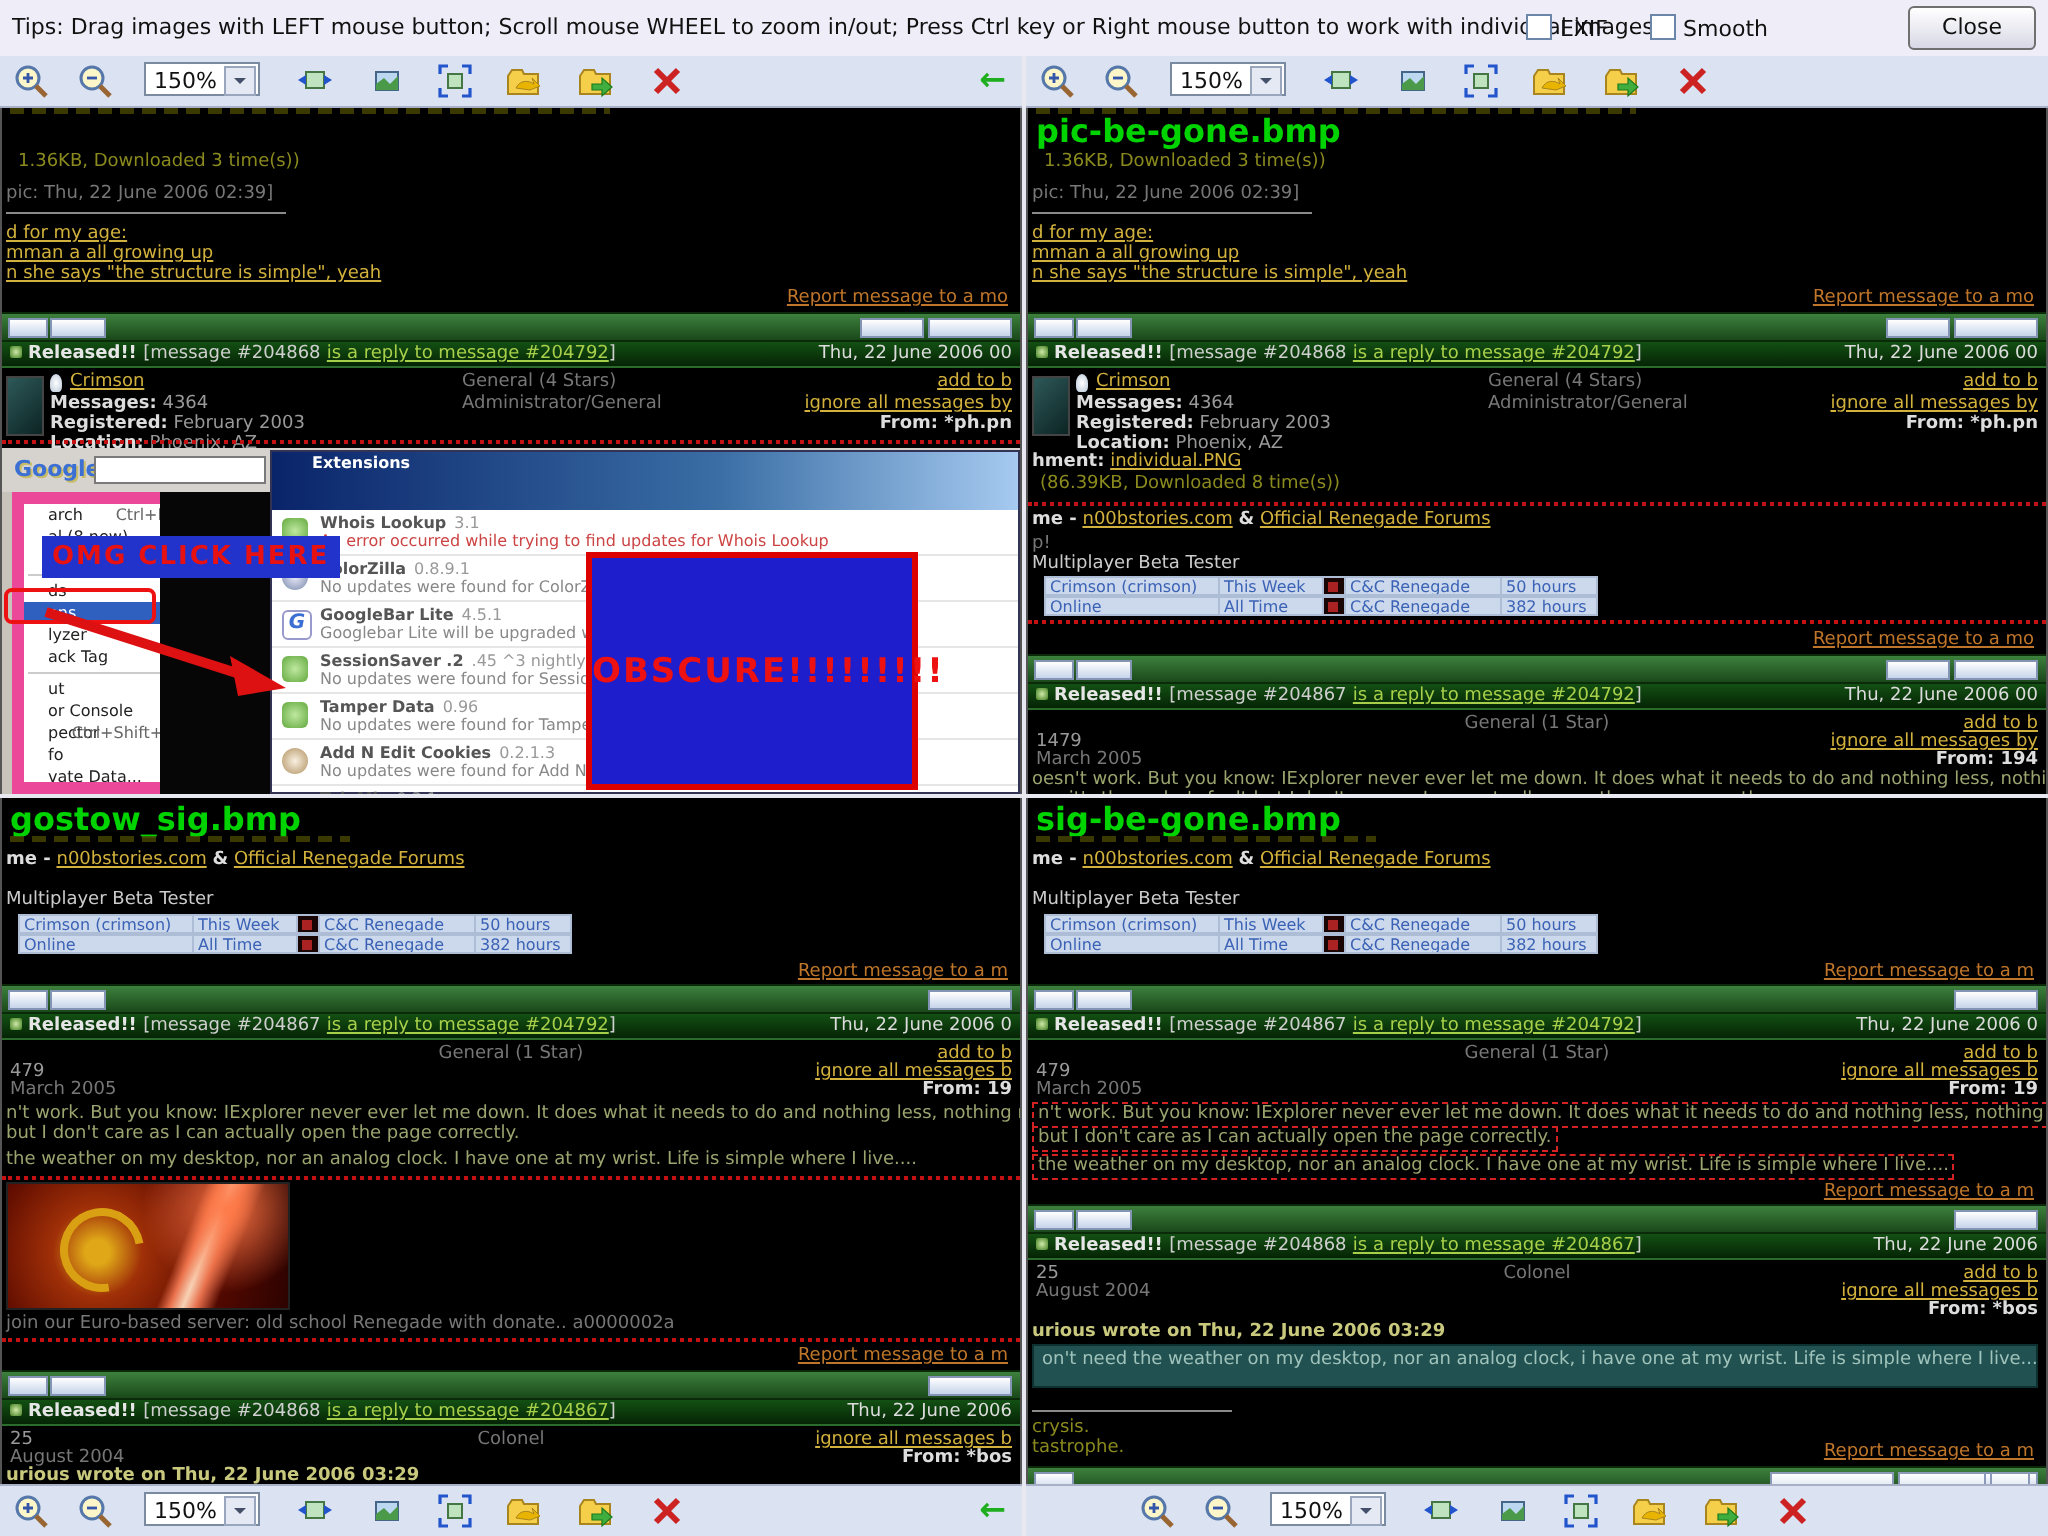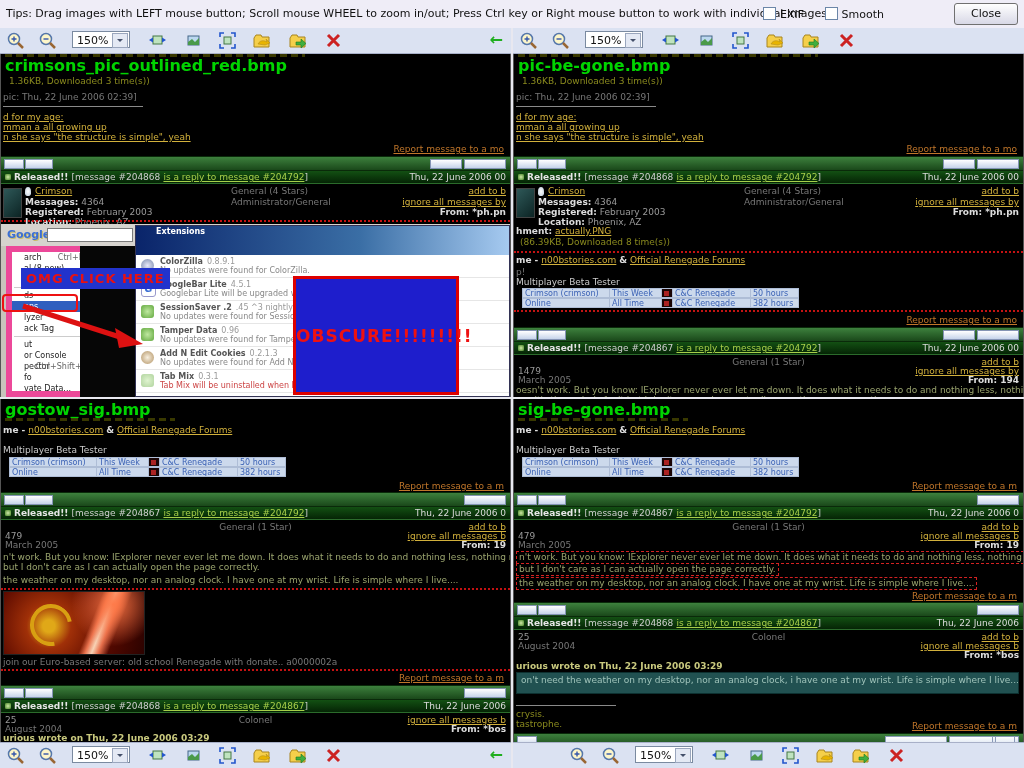--- a/index.html
+++ b/index.html
@@ -275,21 +275,20 @@
         <path d="M2 7l2-3h5l1 2h7v10H2z" fill="#f5cf4a" stroke="#a8851f"></path>
         <path d="M8 11h5v-3l5 4.5-5 4.5v-3H8z" fill="#3fae3f" stroke="#1d7a1d" stroke-width=".6"></path>
       </svg></span>
   <span class="ticon" style="left:374px;"><svg width="19" height="19">
         <path d="M4 4l11 11M15 4L4 15" stroke="#cc2222" stroke-width="3"></path>
       </svg></span>
 </div>
 
 <div class="imgarea" style="left:0;top:54px;height:343px;">
   <div class="faintbar" style="left:4px;top:0;width:300px;"></div>
-  <div class="t gtitle" style="left:4px;top:3px;">crimsons_pic_outlined_red.bmp</div>
   <div class="t olv" style="left:8px;top:22px;">1.36KB, Downloaded 3 time(s))</div>
   <div class="t dim" style="left:2px;top:38px;">pic: Thu, 22 June 2006 02:39]</div>
   <div class="hrline" style="left:2px;top:52px;width:140px;"></div>
   <div class="t yl" style="left:2px;top:58px;">d for my age:</div>
   <div class="t yl" style="left:2px;top:68px;">mman a all growing up</div>
   <div class="t yl" style="left:2px;top:78px;">n she says "the structure is simple", yeah</div>
   <div class="t rep" style="right:6px;top:90px;">Report message to a mo</div>
   <div class="gbar" style="top:102px;">
     <i class="gb" style="left:3px;width:18px;"></i>
     <i class="gb" style="left:24px;width:26px;"></i>
@@ -337,20 +336,25 @@
       <div class="mi"><span>or Console</span></div>
       <div class="mi"><span>pector</span><span class="sc">Ctrl+Shift+I</span></div>
       <div class="mi"><span>fo</span></div>
       <div class="mi"><span>vate Data...</span></div>
       <div class="msep"></div>
       <div class="mi"><span>olor</span></div>
     </div>
     <div class="darkpage"></div>
     <div class="extwin">
       <div class="exthdr">Extensions</div>
+      <div class="extrow">
+        <i class="exticon ic-puzzle"></i>
+        <span class="extname"><span>Whois Lookup</span><span class="extver">3.1</span></span>
+        <span class="extstat errtxt">An error occurred while trying to find updates for Whois Lookup</span>
+      </div>
       <div class="extrow">
         <i class="exticon ic-gear"></i>
         <span class="extname"><span>ColorZilla</span><span class="extver">0.8.9.1</span></span>
         <span class="extstat">No updates were found for ColorZilla.</span>
       </div>
       <div class="extrow">
         <i class="exticon ic-g">G</i>
         <span class="extname"><span>GoogleBar Lite</span><span class="extver">4.5.1</span></span>
         <span class="extstat">Googlebar Lite will be upgraded when Firefox is restarted.</span>
       </div>
@@ -417,21 +421,21 @@
     <div class="t dim" style="left:230px;top:143px;">Administrator/General</div>
     <div class="t" style="left:24px;top:143px;"><b class="wb">Messages:</b> <span>4364</span></div>
     <div class="t" style="left:24px;top:153px;"><b class="wb">Registered:</b> <span>February 2003</span></div>
     <div class="t" style="left:24px;top:163px;"><b class="wb">Location:</b> <span>Phoenix, AZ</span></div>
     <div class="t yl" style="right:4px;top:132px;">add to b</div>
     <div class="t yl" style="right:4px;top:143px;">ignore all messages by</div>
     <div class="t wb" style="right:4px;top:153px;">From: *ph.pn</div>
   </div>
   <div class="t" style="left:2px;top:172px;">
     <b class="wb">hment:</b>
-    <span class="yl">actually.PNG</span>
+    <span class="yl">individual.PNG</span>
   </div>
   <div class="t olv" style="left:6px;top:183px;">(86.39KB, Downloaded 8 time(s))</div>
   <div class="reddot" style="top:197px;"></div>
   <div class="t" style="left:2px;top:201px;">
     <b class="wb">me -</b>
     <span class="yl">n00bstories.com</span>
     <span class="wb">&amp;</span>
     <span class="yl">Official Renegade Forums</span>
   </div>
   <div class="t dim" style="left:2px;top:213px;">p!</div>

